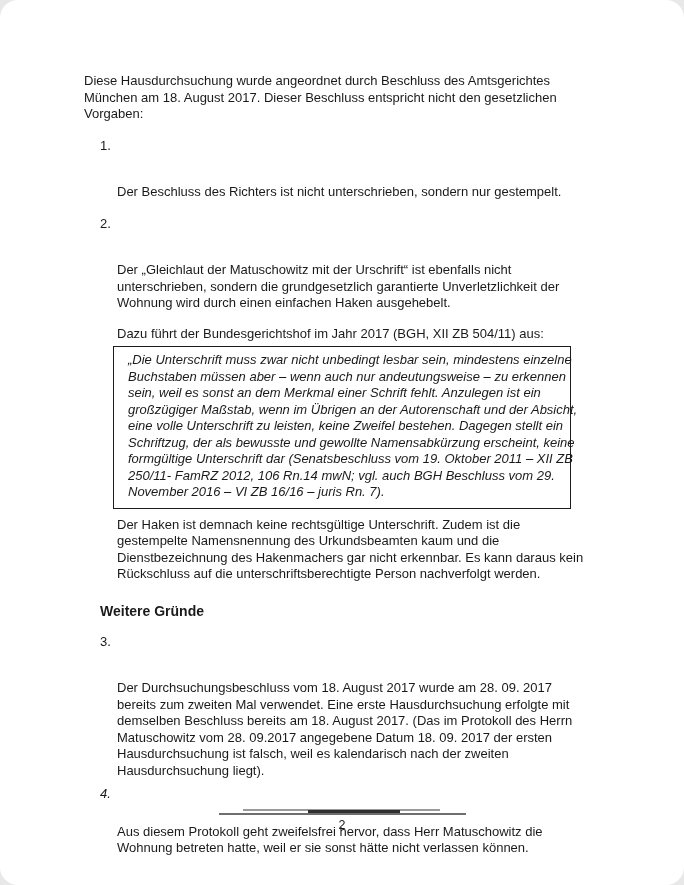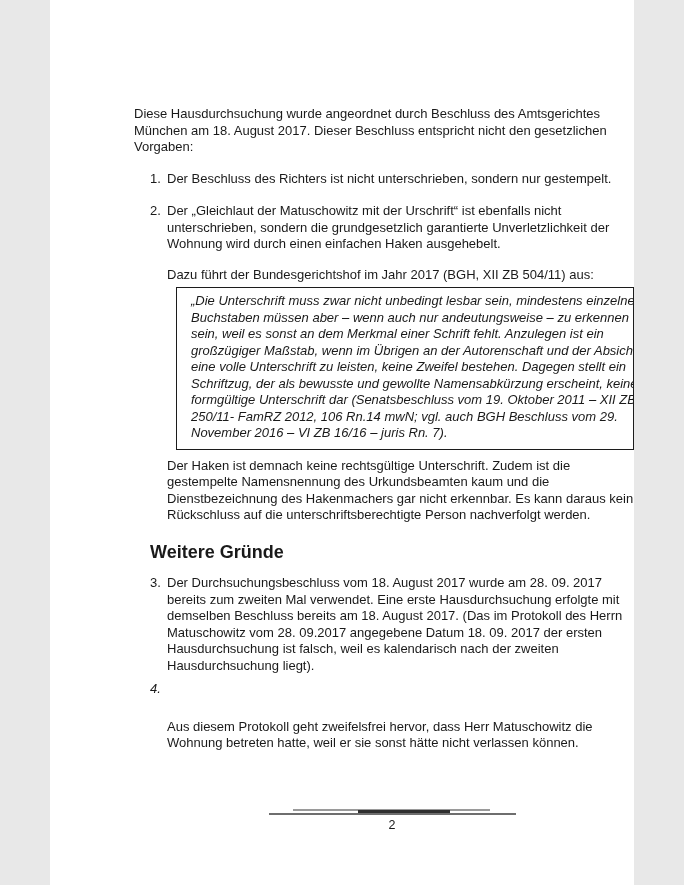--- a/index.html
+++ b/index.html
@@ -1,39 +1,40 @@
 <!DOCTYPE html>
 <html><head>
 <meta charset="utf-8">
 <style>
   html,body{margin:0;padding:0;background:#e8e8e8;}
   .page{
     position:relative;
-    width:584px;height:885px;
+    width:684px;height:885px;
     margin:0 auto;
     background:#ffffff;
     font-family:"Liberation Sans","DejaVu Sans",sans-serif;
     font-size:13px;line-height:16.5px;
     color:#1a1a1a;
     box-sizing:border-box;
-    padding:106px 60px 0 84px;
+    padding:73px 60px 0 84px;
     overflow:hidden;
+    border-radius:18px;
   }
-  .pre{white-space:pre;}
+  .pre{white-space:pre;margin-top:46px;}
   .para{margin:0 0 15px 0;}
   .list-item{display:flex;margin:0 0 16px 16px;}
   .list-item .num{width:17px;flex:0 0 17px;}
   .list-item .li-text{flex:1 1 auto;}
   .item2{margin-bottom:14px;}
   .item3{margin-bottom:7px;}
   .item4{margin-bottom:21px;}
   .bgh-intro{margin:0 0 4px 33px;}
   .quote-box{
     box-sizing:border-box;
-    margin:0 0 8px 42px;
+    margin:0 0 8px 29px;
     width:458px;
     border:1.5px solid #1c1c1c;
     padding:5px 8px 7px 14px;
     font-style:italic;
   }
   .haken{margin:0 0 20px 33px;}
   .section-heading{
     font-weight:bold;
     margin:0 0 15px 16px;
   }
@@ -84,21 +85,21 @@
 Schriftzug, der als bewusste und gewollte Namensabkürzung erscheint, keine
 formgültige Unterschrift dar (Senatsbeschluss vom 19. Oktober 2011 – XII ZB
 250/11- FamRZ 2012, 106 Rn.14 mwN; vgl. auch BGH Beschluss vom 29.
 November 2016 – VI ZB 16/16 – juris Rn. 7).</div>
 
   <p class="haken pre">Der Haken ist demnach keine rechtsgültige Unterschrift. Zudem ist die
 gestempelte Namensnennung des Urkundsbeamten kaum und die
 Dienstbezeichnung des Hakenmachers gar nicht erkennbar. Es kann daraus kein
 Rückschluss auf die unterschriftsberechtigte Person nachverfolgt werden.</p>
 
-  <h2 class="section-heading" style="font-size:18px;">Weitere Gründe</h2>
+  <h2 class="section-heading" style="font-size:14px;">Weitere Gründe</h2>
 
   <div class="list-item item3">
     <span class="num">3.</span>
     <div class="li-text pre">Der Durchsuchungsbeschluss vom 18. August 2017 wurde am 28. 09. 2017
 bereits zum zweiten Mal verwendet. Eine erste Hausdurchsuchung erfolgte mit
 demselben Beschluss bereits am 18. August 2017. (Das im Protokoll des Herrn
 Matuschowitz vom 28. 09.2017 angegebene Datum 18. 09. 2017 der ersten
 Hausdurchsuchung ist falsch, weil es kalendarisch nach der zweiten
 Hausdurchsuchung liegt).</div>
   </div>

